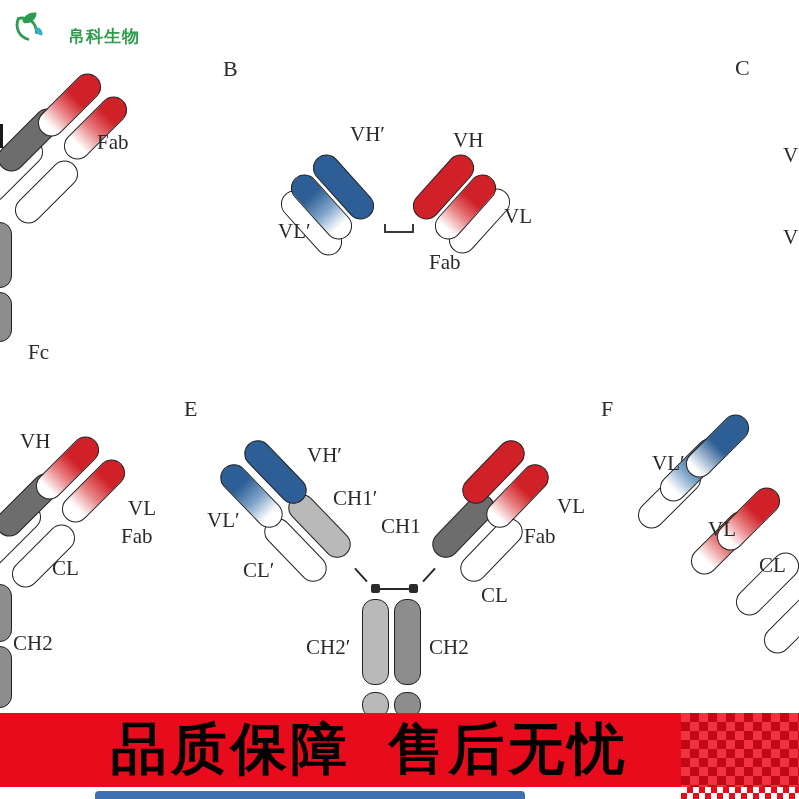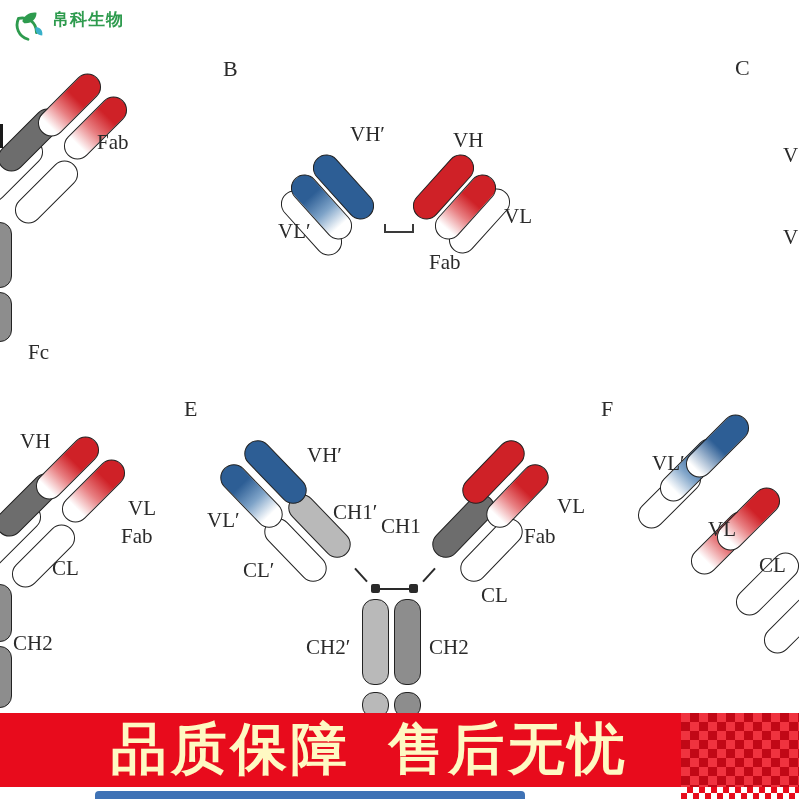--- a/index.html
+++ b/index.html
@@ -35,38 +35,38 @@
   .bracket    { position:absolute; width:30px; height:9px; border:2px solid #3a3a3a; border-top:none; }
   .edge-mark  { position:absolute; left:0; top:124px; width:3px; height:24px; background:#1a1a1a; }
 
   .banner {
     position:absolute; left:0; top:713px; width:799px; height:74px;
     background:var(--banner-red,#e80b1c);
     display:flex; align-items:center; justify-content:center; z-index:5;
   }
   .banner-text {
     font-family:"Liberation Sans", sans-serif; font-weight:bold;
-    font-size:56px; color:#fef9c3; letter-spacing:4px; word-spacing:18px;
+    font-size:56px; color:#000000; letter-spacing:4px; word-spacing:18px;
     margin-right:60px; position:relative; z-index:2; white-space:nowrap;
   }
   .banner-checker {
     position:absolute; right:0; top:0; width:118px; height:100%;
     background:repeating-conic-gradient(#c10816 0% 25%, #f0333f 0% 50%) 0 0/18px 18px;
   }
   .corner-checker {
     position:absolute; right:0; top:787px; width:118px; height:12px; z-index:5;
     background:repeating-conic-gradient(var(--banner-red,#e80b1c) 0% 25%, #ffffff 0% 50%) 0 0/12px 12px;
   }
   .blue-bar {
     position:absolute; left:95px; top:791px; width:430px; height:8px; z-index:6;
     background:var(--accent-blue-bar,#3f72b5); border-radius:4px 4px 0 0;
   }
   .logo {
     position:absolute; left:10px; top:8px; z-index:4;
-    display:flex; align-items:flex-start; gap:6px;
+    display:flex; align-items:flex-end; gap:22px;
     font-family:"Liberation Sans", sans-serif;
   }
   .logo-text {
     font-size:17px; font-weight:bold; color:var(--brand-green,#2e9b4e); letter-spacing:1px;
   }
 </style>
 </head>
 <body>
 
 <div class="page">
@@ -150,21 +150,21 @@
     <div class="hinge-sq" style="left:371px;top:584px"></div>
     <div class="hinge-sq" style="left:409px;top:584px"></div>
     <div class="hinge-line" style="left:380px;top:588px;width:30px"></div>
 
     <div class="bar gray-light" style="left:362px;top:599px;width:27px;height:86px"></div>
     <div class="bar" style="left:394px;top:599px;width:27px;height:86px"></div>
     <div class="bar gray-light" style="left:362px;top:692px;width:27px;height:26px"></div>
     <div class="bar" style="left:394px;top:692px;width:27px;height:26px"></div>
 
     <span class="lbl" style="left:307px;top:443px">VH′</span>
-    <span class="lbl" style="left:333px;top:500px">CH1′</span>
+    <span class="lbl" style="left:333px;top:486px">CH1′</span>
     <span class="lbl" style="left:381px;top:514px">CH1</span>
     <span class="lbl" style="left:207px;top:508px">VL′</span>
     <span class="lbl" style="left:557px;top:494px">VL</span>
     <span class="lbl" style="left:243px;top:558px">CL′</span>
     <span class="lbl" style="left:524px;top:524px">Fab</span>
     <span class="lbl" style="left:481px;top:583px">CL</span>
     <span class="lbl" style="left:306px;top:635px">CH2′</span>
     <span class="lbl" style="left:429px;top:635px">CH2</span>
   </div>
 

